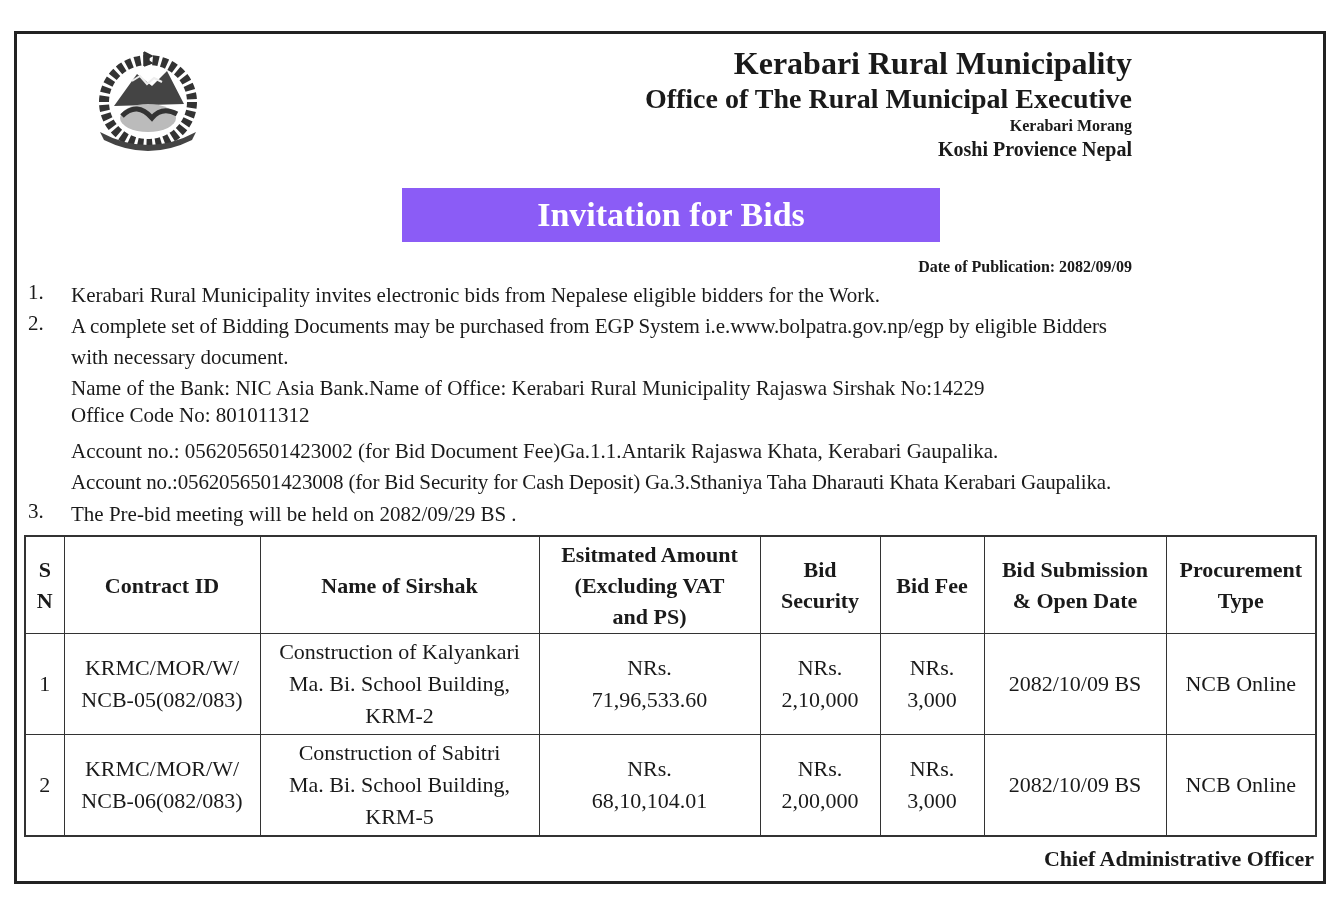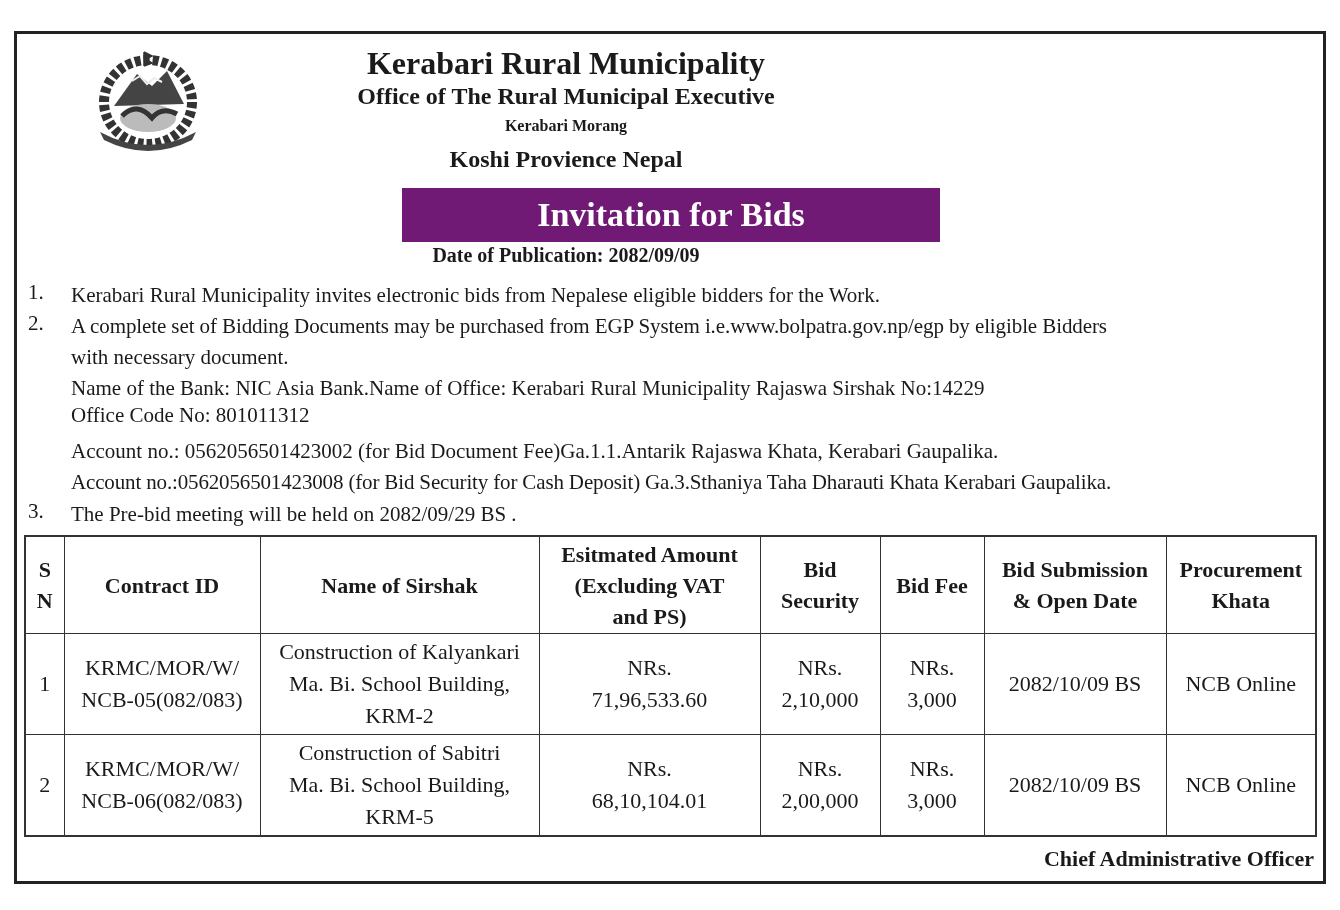--- a/index.html
+++ b/index.html
@@ -1,25 +1,25 @@
 <!DOCTYPE html>
 <html><head>
 <meta charset="utf-8">
 <style>
   html, body { margin:0; padding:0; background:#fff; }
   body { width:1340px; height:910px; position:relative; overflow:hidden; font-family:"Liberation Serif", serif; color:#1a1a1a; }
   .frame { position:absolute; left:14px; top:31px; width:1312px; height:853px; border:3px solid #222; box-sizing:border-box; }
   .emblem { position:absolute; left:92px; top:46px; width:112px; height:108px; }
-  .hdr { position:absolute; left:0; width:1132px; text-align:center; font-weight:bold; }
+  .hdr { position:absolute; left:0; width:1132px; text-align:right; font-weight:bold; }
   .h1 { top:45px; font-size:32px; }
-  .h2 { top:83px; font-size:24px; }
+  .h2 { top:83px; font-size:28px; }
   .h3 { top:117px; font-size:16px; }
-  .h4 { top:146px; font-size:24px; }
-  .banner { position:absolute; left:402px; top:188px; width:538px; height:54px; background:#701a75; color:#fff; font-weight:bold; font-size:34px; text-align:center; line-height:54px; }
-  .pubdate { top:244px; font-size:20px; left:0; }
+  .h4 { top:138px; font-size:20px; }
+  .banner { position:absolute; left:402px; top:188px; width:538px; height:54px; background:#8b5cf6; color:#fff; font-weight:bold; font-size:34px; text-align:center; line-height:54px; }
+  .pubdate { top:258px; font-size:16px; left:0; }
   .para { position:absolute; font-size:21px; line-height:31px; white-space:nowrap;font-family:Liberation Serif, serif; }
   .num { position:absolute; left:28px; font-size:21px; }
   table.bids { position:absolute; left:24px; top:535px; width:1293px; border-collapse:collapse; font-size:22px; }
   table.bids th, table.bids td { border:1.5px solid #333; text-align:center; vertical-align:middle; padding:0 6px; }
   table.bids { border:2.5px solid #333; }
   table.bids th { font-weight:bold; height:96px; line-height:31px; font-size:22px; }
   table.bids td { height:100px; line-height:32px; }
   td.left { text-align:left; padding-left:10px; }
   td.sn { text-align:left; padding-left:8px; }
   .sig { position:absolute; right:26px; top:846px; font-weight:bold; font-size:22px; }
@@ -74,21 +74,21 @@
   </colgroup>
   <thead>
     <tr>
       <th><span>S</span><br><span>N</span></th>
       <th>Contract ID</th>
       <th>Name of Sirshak</th>
       <th><span>Esitmated Amount</span><br><span>(Excluding VAT</span><br><span>and PS)</span></th>
       <th><span>Bid</span><br><span>Security</span></th>
       <th>Bid Fee</th>
       <th><span>Bid Submission</span><br><span>&amp; Open Date</span></th>
-      <th><span>Procurement</span><br><span>Khata</span></th>
+      <th><span>Procurement</span><br><span>Type</span></th>
     </tr>
   </thead>
   <tbody>
     <tr>
       <td class="sn">1</td>
       <td><span>KRMC/MOR/W/</span><br><span>NCB-05(082/083)</span></td>
       <td class="left"><span>Construction of Kalyankari</span><br><span>Ma. Bi. School Building,</span><br><span>KRM-2</span></td>
       <td><span>NRs.</span><br><span>71,96,533.60</span></td>
       <td><span>NRs.</span><br><span>2,10,000</span></td>
       <td><span>NRs.</span><br><span>3,000</span></td>

